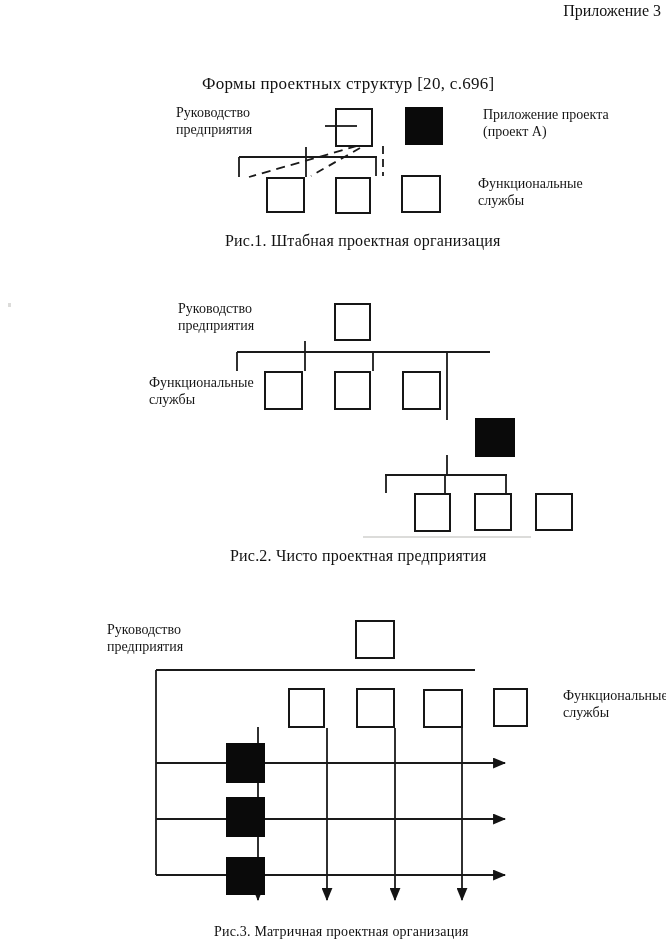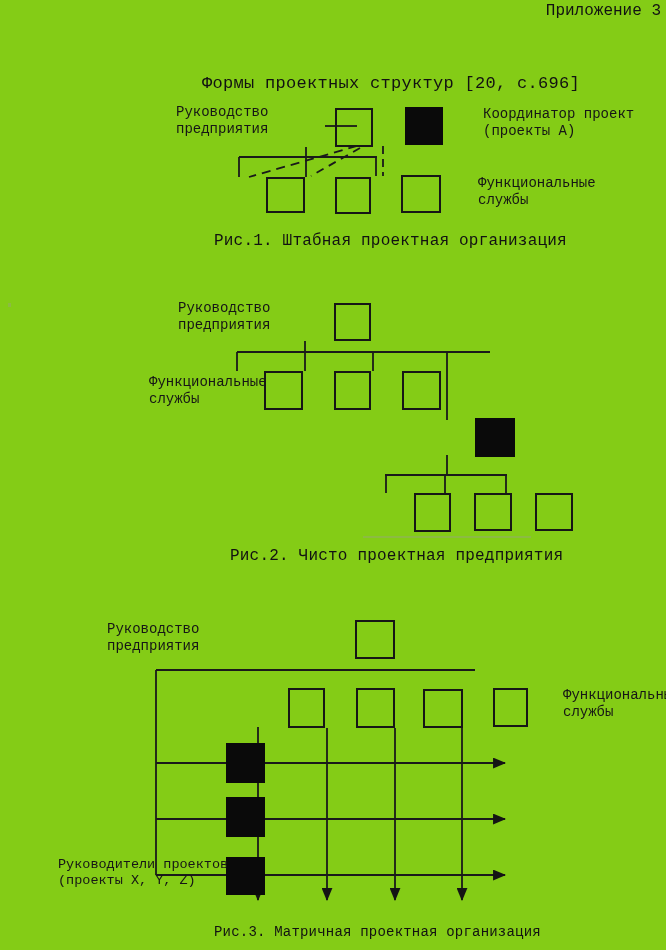--- a/index.html
+++ b/index.html
@@ -1,20 +1,20 @@
 <!DOCTYPE html>
 <html><head>
 <meta charset="utf-8">
 <style>
   html,body{margin:0;padding:0;background:#e8e8e6;}
   .page{
     position:relative;
     width:666px;height:950px;
-    background:#84cc16;
-    font-family:Liberation Mono, monospace;
+    background:#ffffff;
+    font-family:Liberation Serif, serif;
     color:#141414;
     overflow:hidden;
   }
   .label{
     position:absolute;
     font-size:14px;line-height:17px;
     color:#161616;
     white-space:nowrap;
   }
   .label .ln{display:block;}
@@ -111,34 +111,34 @@
   <div class="figure">
     <div class="label" style="left:128px;top:104px;">
       <span class="ln">Руководство</span>
       <span class="ln">предприятия</span>
     </div>
 
     <div class="box" style="left:287px;top:108px;width:38px;height:39px;"></div>
     <div class="box black" style="left:357px;top:107px;width:38px;height:38px;"></div>
 
     <div class="label" style="left:435px;top:106px;">
-      <span class="ln">Координатор проект</span>
-      <span class="ln">(проекты А)</span>
+      <span class="ln">Приложение проекта</span>
+      <span class="ln">(проект А)</span>
     </div>
 
     <div class="box" style="left:218px;top:177px;width:39px;height:36px;"></div>
     <div class="box" style="left:287px;top:177px;width:36px;height:37px;"></div>
     <div class="box" style="left:353px;top:175px;width:40px;height:38px;"></div>
 
     <div class="label" style="left:430px;top:175px;">
       <span class="ln">Функциональные</span>
       <span class="ln">службы</span>
     </div>
 
-    <div class="caption" style="left:166px;top:232px;">Рис.1. Штабная проектная организация</div>
+    <div class="caption" style="left:177px;top:232px;">Рис.1. Штабная проектная организация</div>
   </div>
 
   <div class="figure">
     <div class="label" style="left:130px;top:300px;">
       <span class="ln">Руководство</span>
       <span class="ln">предприятия</span>
     </div>
 
     <div class="box" style="left:286px;top:303px;width:37px;height:38px;"></div>
 
@@ -176,21 +176,17 @@
 
     <div class="label" style="left:515px;top:687px;">
       <span class="ln">Функциональные</span>
       <span class="ln">службы</span>
     </div>
 
     <div class="box black" style="left:178px;top:743px;width:39px;height:40px;"></div>
     <div class="box black" style="left:178px;top:797px;width:39px;height:40px;"></div>
     <div class="box black" style="left:178px;top:857px;width:39px;height:38px;"></div>
 
-    <div class="label small" style="left:10px;top:857px;">
-      <span class="ln">Руководители проектов</span>
-      <span class="ln">(проекты X, Y, Z)</span>
-    </div>
 
     <div class="caption" style="left:166px;top:924px;font-size:14px;">Рис.3. Матричная проектная организация</div>
   </div>
 
 </div>
 
 </body></html>

